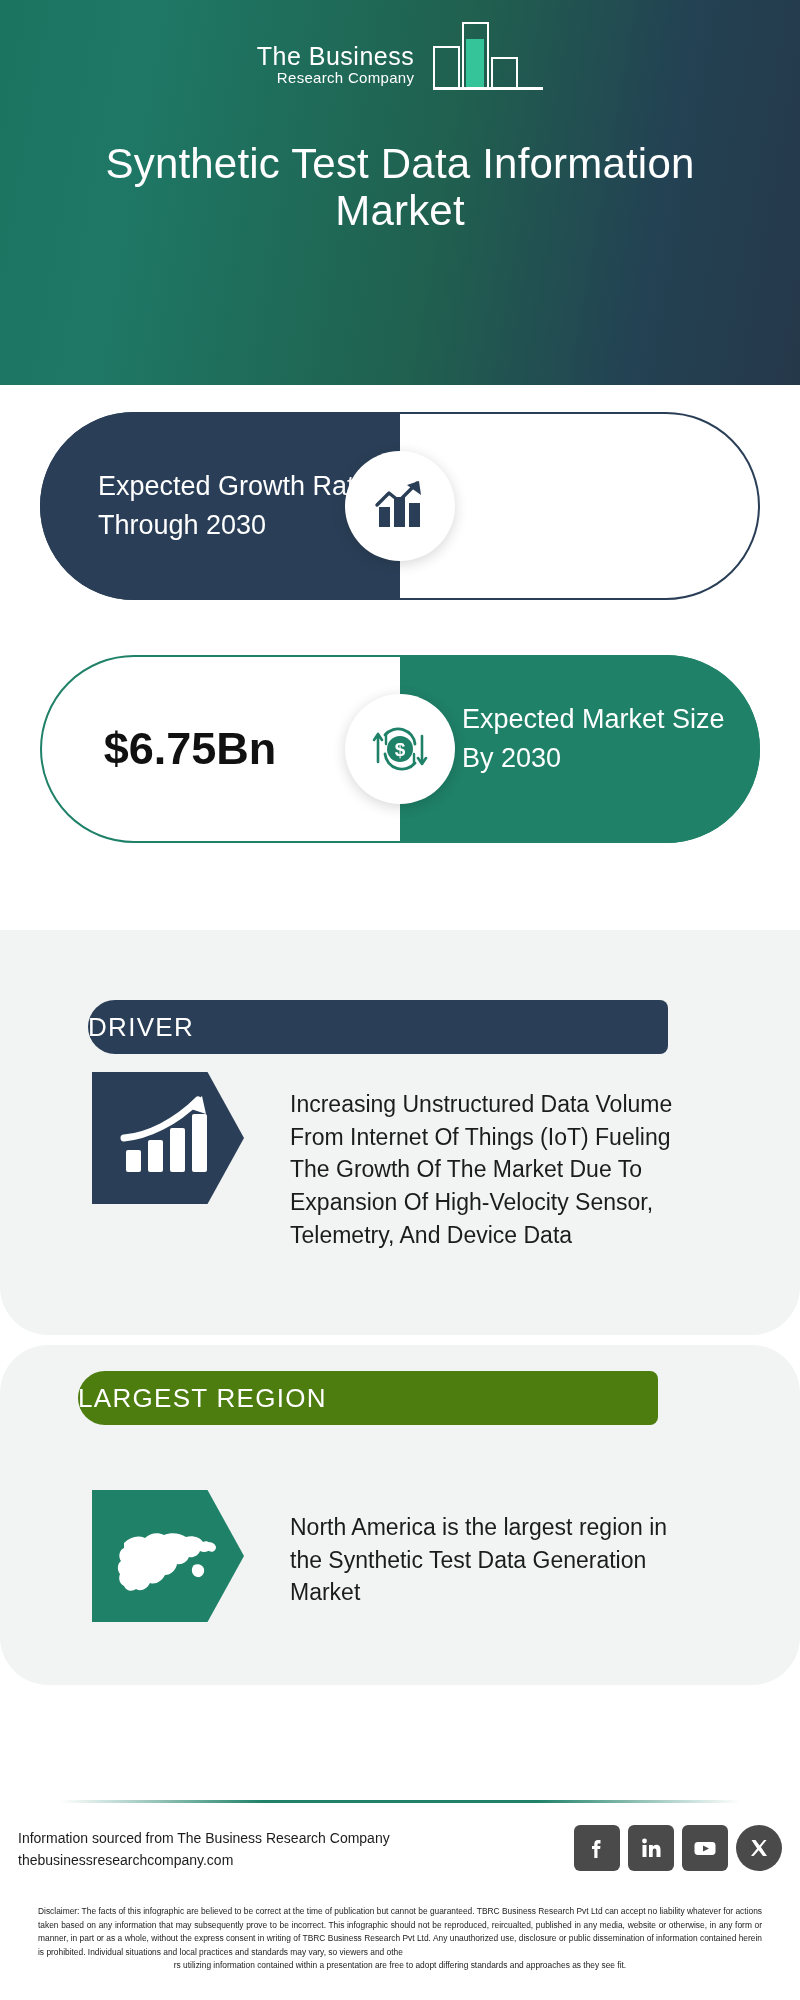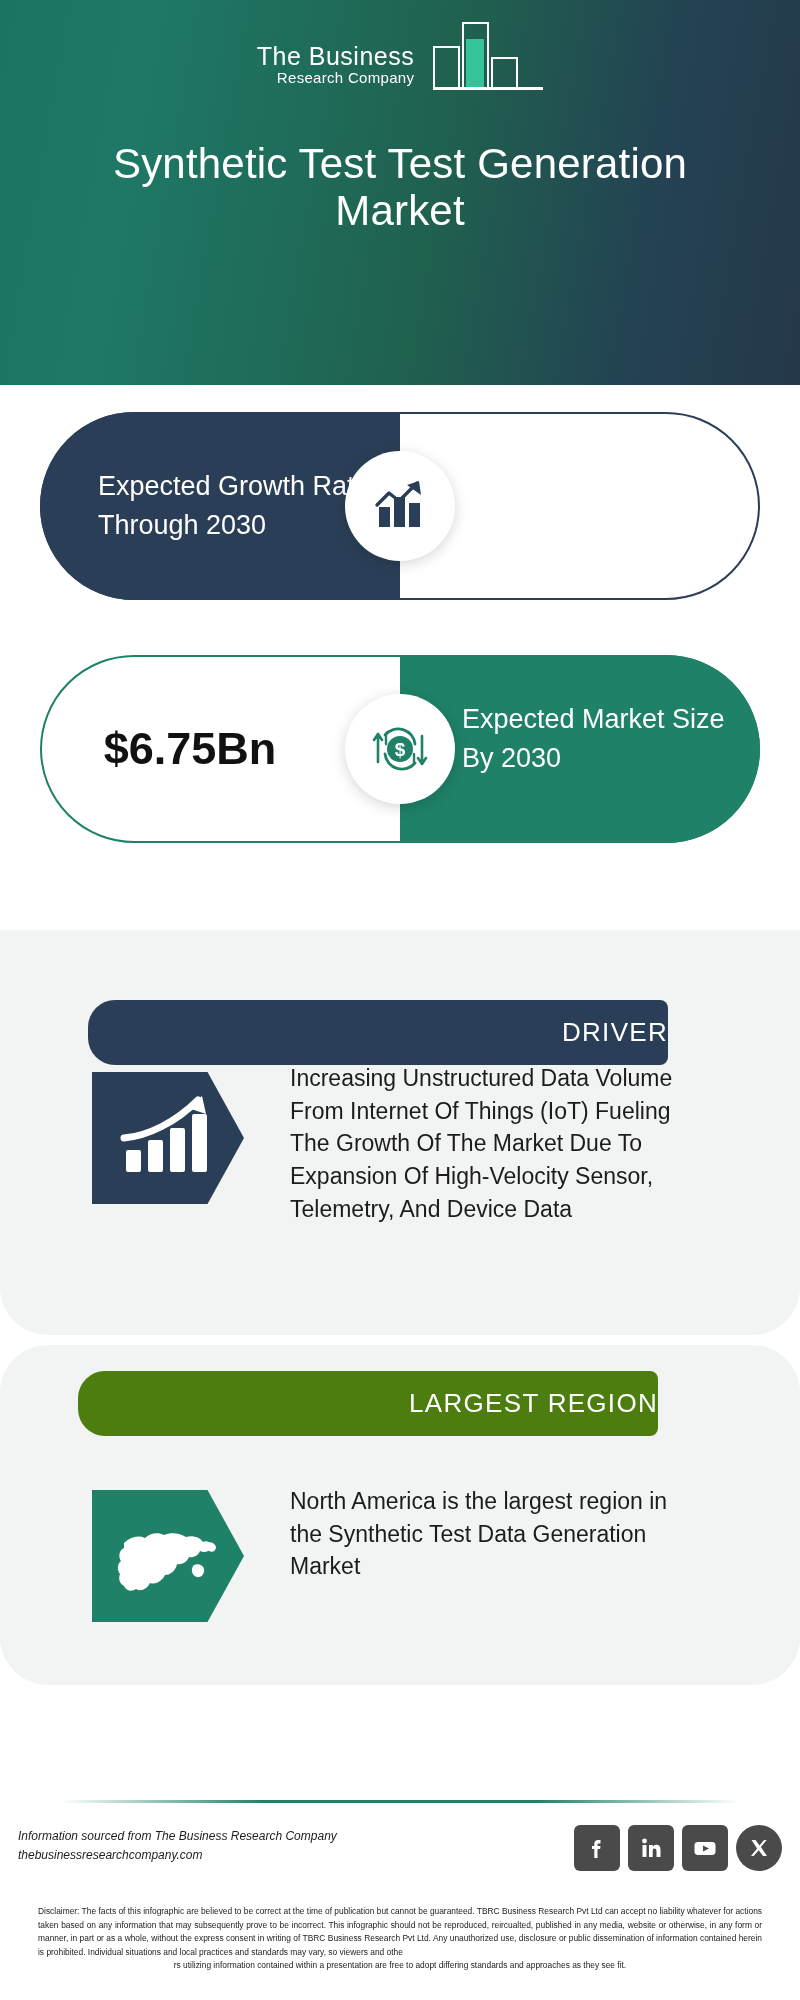--- a/index.html
+++ b/index.html
@@ -124,22 +124,22 @@
 
   
   .panel {
     position:absolute; left:0; width:800px;
     background:#f2f3f3;
   }
   .panel-driver { top:930px; height:405px; border-radius:0 0 48px 48px; }
   .panel-region { top:1345px; height:340px; border-radius:48px 48px 48px 48px; }
 
   .pill {
-    position:absolute; height:65px;
-    display:flex; align-items:center; justify-content:flex-end;
+    position:absolute; height:54px;
+    display:flex; align-items:center; justify-content:flex-start;
     color:#ffffff; font-size:26px; letter-spacing:1.3px;
   }
   .pill-driver {
     left:88px; top:1000px; width:580px;
     background:#2a3f57;
     border-radius:27px 8px 8px 27px;
   }
   .pill-region {
     left:78px; top:1371px; width:580px;
     background:#4d7c0f;
@@ -149,33 +149,33 @@
   .sec-icon {
     position:absolute; width:152px; height:132px;
     clip-path:polygon(0 0, 76% 0, 100% 50%, 76% 100%, 0 100%);
     display:flex; align-items:center; justify-content:center;
   }
   .icon-driver { left:92px; top:1072px; background:#2a3f57; }
   .icon-region { left:92px; top:1490px; background:#1f8168; }
 
   .sec-text {
     position:absolute;
-    color:#1c1c1c; font-size:23px; line-height:1.42;
+    color:#1c1c1c; font-size:23px; line-height:1.42;margin-top:26px;
   }
   .text-driver { left:290px; top:1062px; width:400px; }
   .text-region { left:290px; top:1485px; width:400px; }
 
   
   .divider {
     position:absolute; left:60px; top:1800px; width:680px; height:3px;
     background:linear-gradient(90deg,#ffffff 0%,#1f8168 30%,#1f8168 70%,#ffffff 100%);
   }
   .source {
     position:absolute; left:18px; top:1827px;
-    color:#1c1c1c; font-size:12px; line-height:1.6;font-style:italic;
+    color:#1c1c1c; font-size:14px; line-height:1.6;
   }
   .socials {
     position:absolute; right:18px; top:1825px;
     display:flex; gap:8px;
   }
   .soc {
     width:46px; height:46px; border-radius:6px; background:#4a4a4a;
     display:flex; align-items:center; justify-content:center;
     color:#ffffff;
   }
@@ -198,21 +198,21 @@
     </div>
     <div class="logo-bars">
       <div class="lb lb1"></div>
       <div class="lb lb2"></div>
       <div class="lb lb3"></div>
       <div class="lb-fill"></div>
       <div class="lb-base"></div>
     </div>
   </div>
 
-  <div class="page-title">Synthetic Test Test Generation Market</div>
+  <div class="page-title">Synthetic Test Data Information Market</div>
 </div>
 
 <div class="stat-growth">
   <div class="sg-outline"></div>
   <div class="sg-solid"></div>
   <div class="sg-label">Expected Growth Rate Through 2030</div>
 
   <div class="badge badge-growth">
     <svg width="66" height="66" viewBox="0 0 66 66" aria-hidden="true">
       <rect x="12" y="34" width="11" height="20" fill="#2a3f57"></rect>

